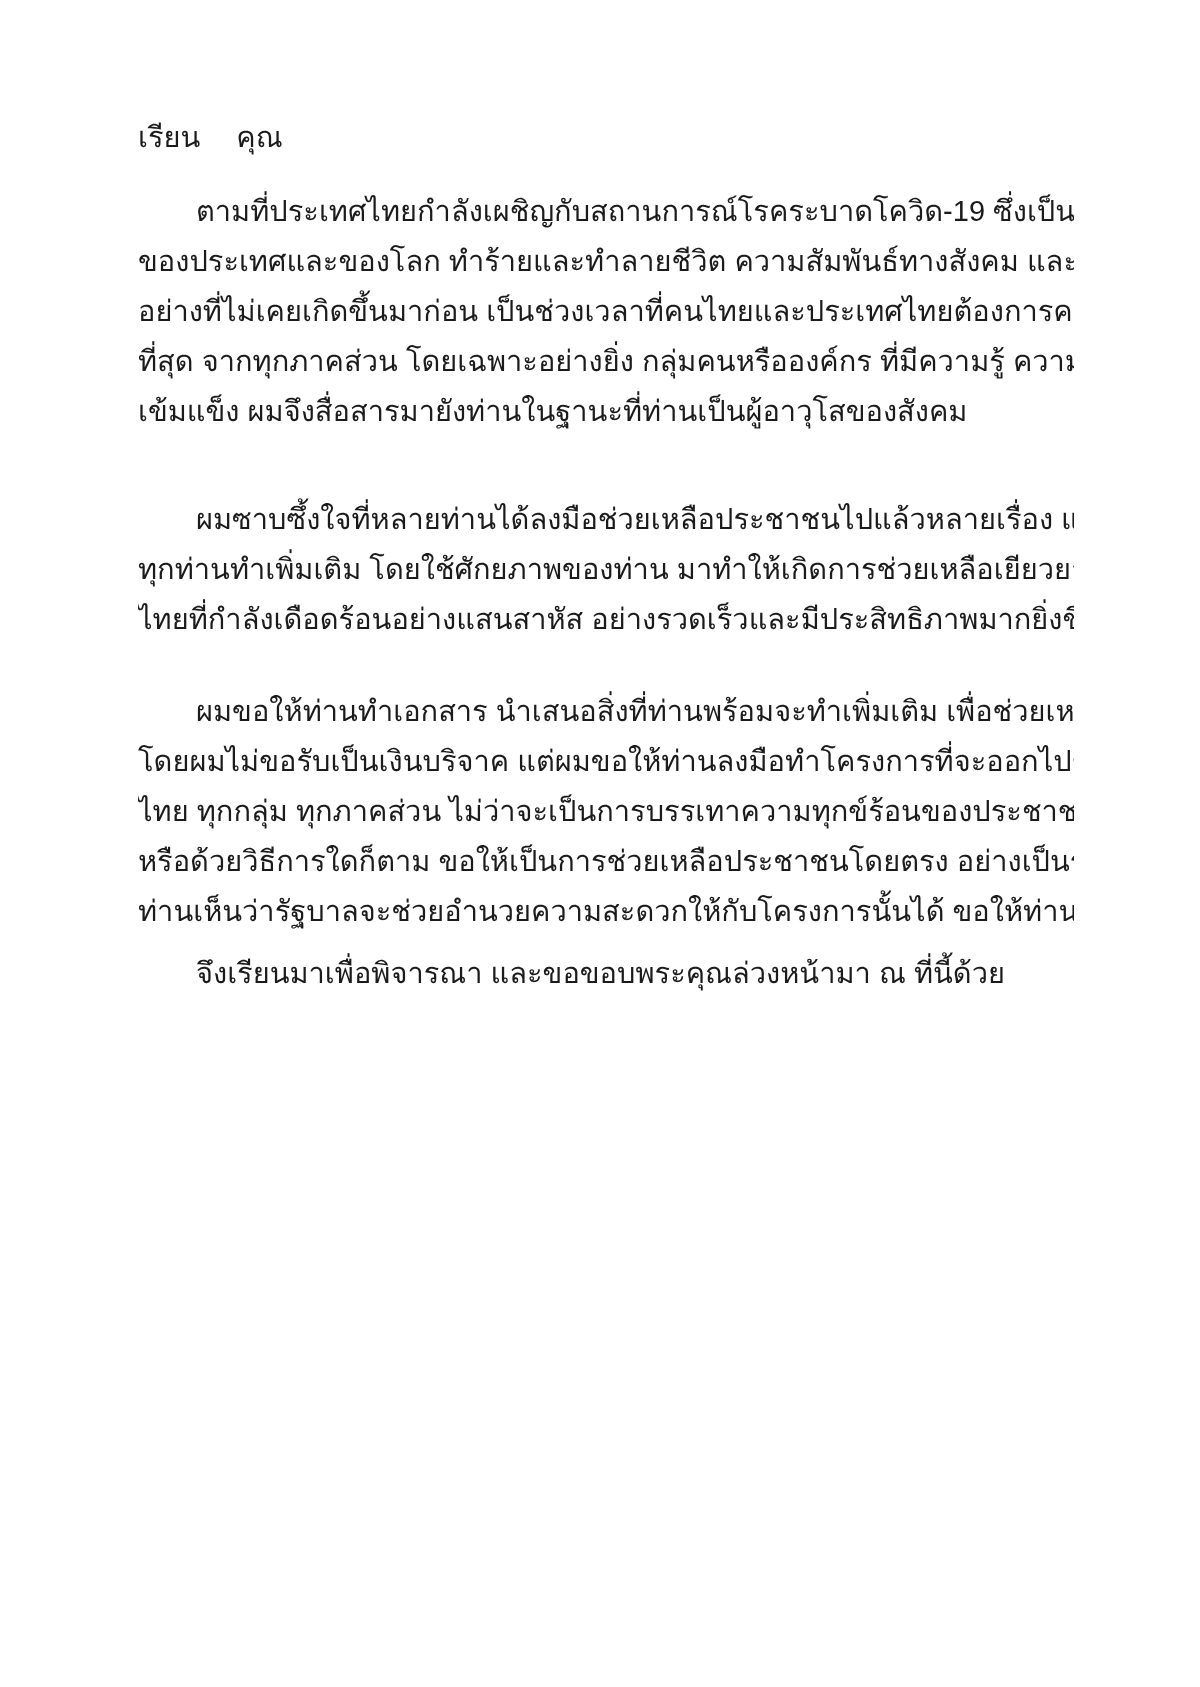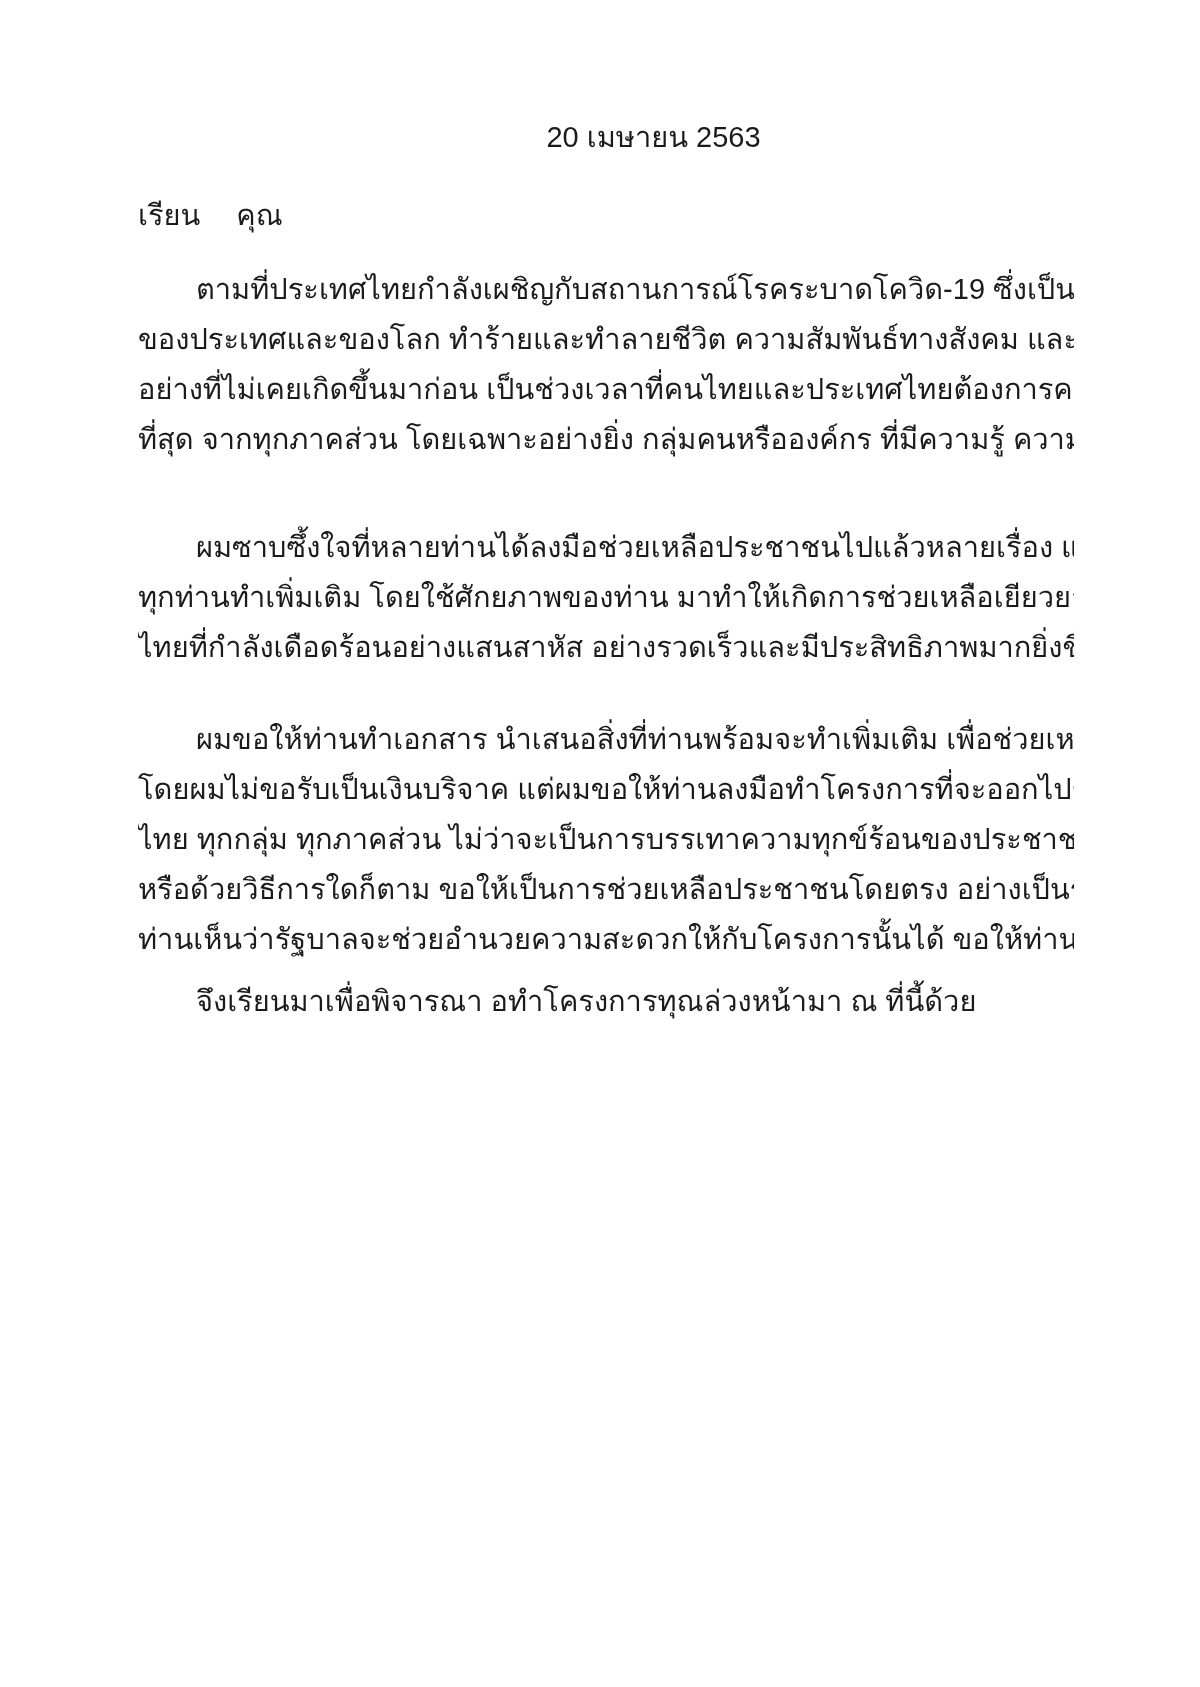--- a/index.html
+++ b/index.html
@@ -55,45 +55,45 @@
   .paragraph-2 { margin-bottom: 42px; }
   .paragraph-3 { margin-bottom: 12px; }
   .closing-line { text-indent: 58px; margin-bottom: 58px; }
   .signoff-line { margin-bottom: 68px; }
 </style>
 </head>
 <body>
 
 <div class="page">
 
-  <div class="date-line center-shift single-line">20 เมษายน 2563</div>
 
 
   <div class="salutation-line single-line">
     <span>เรียน</span><span class="gap">คุณ</span>
   </div>
 
   <div class="paragraph-1">
     <div class="line first">ตามที่ประเทศไทยกำลังเผชิญกับสถานการณ์โรคระบาดโควิด-19 ซึ่งเป็นวิกฤตการณ์ร้ายแรง</div>
     <div class="line">ของประเทศและของโลก ทำร้ายและทำลายชีวิต ความสัมพันธ์ทางสังคม และเศรษฐกิจไปพร้อมกัน</div>
     <div class="line">อย่างที่ไม่เคยเกิดขึ้นมาก่อน เป็นช่วงเวลาที่คนไทยและประเทศไทยต้องการความร่วมมืออย่างมาก</div>
     <div class="line">ที่สุด จากทุกภาคส่วน โดยเฉพาะอย่างยิ่ง กลุ่มคนหรือองค์กร ที่มีความรู้ ความสามารถ มีความ</div>
+    <div class="line last">เข้มแข็ง ผมจึงสื่อสารมายังท่านในฐานะที่ท่านเป็นผู้อาวุโสของสังคม</div>
   </div>
 
   <div class="paragraph-2">
     <div class="line first">ผมซาบซึ้งใจที่หลายท่านได้ลงมือช่วยเหลือประชาชนไปแล้วหลายเรื่อง แต่ผมต้องการขอให้</div>
     <div class="line">ทุกท่านทำเพิ่มเติม โดยใช้ศักยภาพของท่าน มาทำให้เกิดการช่วยเหลือเยียวยาพี่น้องประชาชนคน</div>
     <div class="line last">ไทยที่กำลังเดือดร้อนอย่างแสนสาหัส อย่างรวดเร็วและมีประสิทธิภาพมากยิ่งขึ้น</div>
   </div>
 
   <div class="paragraph-3">
     <div class="line first">ผมขอให้ท่านทำเอกสาร นำเสนอสิ่งที่ท่านพร้อมจะทำเพิ่มเติม เพื่อช่วยเหลือพี่น้องคนไทย</div>
     <div class="line">โดยผมไม่ขอรับเป็นเงินบริจาค แต่ผมขอให้ท่านลงมือทำโครงการที่จะออกไปช่วยเหลือประชาชนคน</div>
     <div class="line">ไทย ทุกกลุ่ม ทุกภาคส่วน ไม่ว่าจะเป็นการบรรเทาความทุกข์ร้อนของประชาชนทางด้านใดก็ตาม</div>
     <div class="line">หรือด้วยวิธีการใดก็ตาม ขอให้เป็นการช่วยเหลือประชาชนโดยตรง อย่างเป็นรูปธรรม รวมทั้งสิ่งใดที่</div>
     <div class="line">ท่านเห็นว่ารัฐบาลจะช่วยอำนวยความสะดวกให้กับโครงการนั้นได้ ขอให้ท่านโปรดส่งมาให้ผม</div>
   </div>
 
-  <div class="closing-line single-line">จึงเรียนมาเพื่อพิจารณา อทำโครงการทุณล่วงหน้ามา ณ ที่นี้ด้วย</div>
+  <div class="closing-line single-line">จึงเรียนมาเพื่อพิจารณา และขอขอบพระคุณล่วงหน้ามา ณ ที่นี้ด้วย</div>
 
 
 
 </div>
 
 </body></html>

